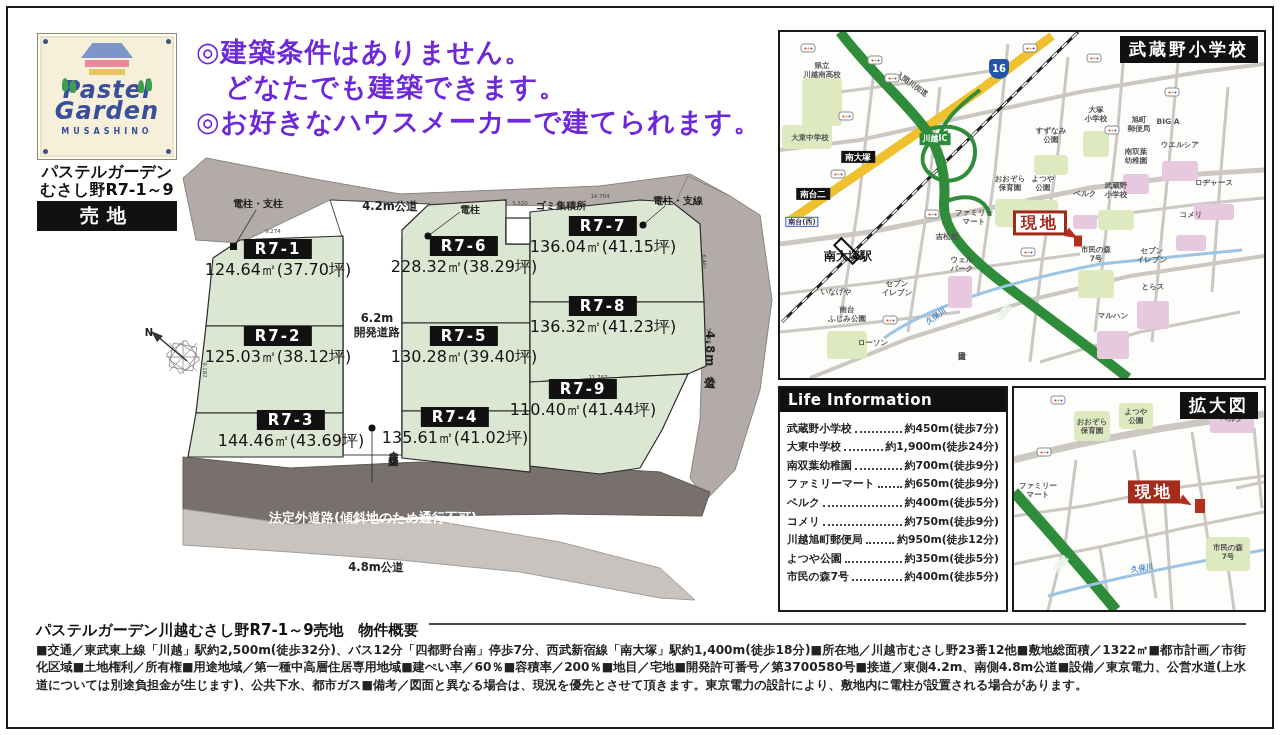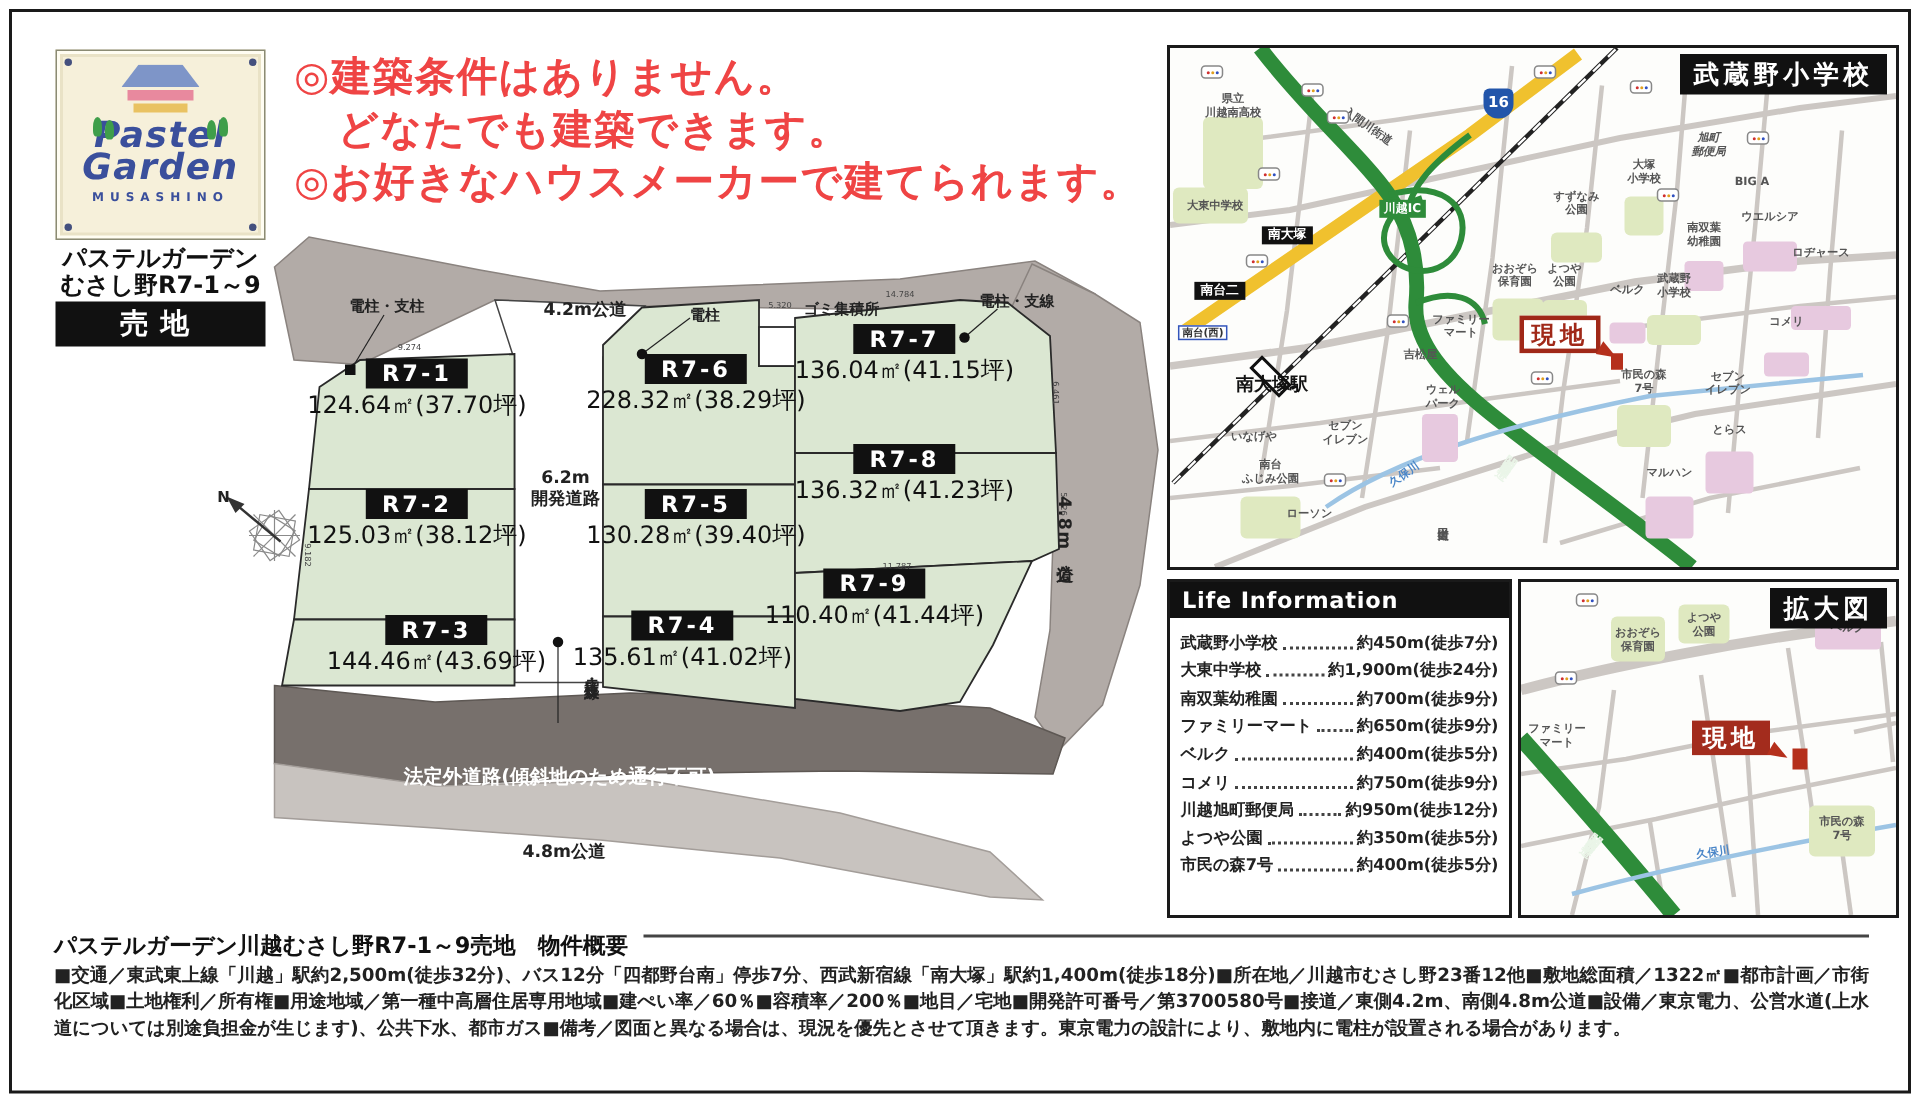--- a/index.html
+++ b/index.html
@@ -14,21 +14,21 @@
   .roof{width:52px;height:15px;background:#7e95c8;clip-path:polygon(22% 0,78% 0,100% 100%,0 100%)}
   .bar-p{width:44px;height:7px;background:#e8899e;margin-top:2px}
   .bar-y{width:36px;height:6px;background:#e9c262;margin-top:2px}
   .tree{position:absolute;width:6px;height:13px;background:#3f9e4a;border-radius:50% 50% 30% 30%}
   .brand{font-size:24px;font-weight:900;font-style:italic;color:#3a4f9c;line-height:24px;letter-spacing:1px;margin-top:3px}
   .musashino{font-size:8px;letter-spacing:4px;color:#3a4f9c;font-weight:bold;margin-top:4px}
   .logo-name{position:absolute;left:26px;top:163px;width:162px;text-align:center;font-weight:900;font-size:16px;line-height:18px;color:#111}
   .badge{position:absolute;left:37px;top:201px;width:140px;background:#111;color:#fff;font-size:19px;font-weight:900;
     text-align:center;padding:2px 0;letter-spacing:8px;box-sizing:border-box}
   
-  #headline{position:absolute;left:196px;top:34px;font-size:27px;font-weight:900;color:#ef4444;line-height:35px;letter-spacing:1px}
+  #headline{position:absolute;left:196px;top:34px;font-size:27px;font-weight:900;color:#6d28d9;line-height:35px;letter-spacing:1px}
   #headline div:nth-child(2){padding-left:29px}
   
   #siteplan-svg{position:absolute;left:135px;top:148px}
   .sp{position:absolute;transform:translate(-50%,-50%);white-space:pre-line;text-align:center;z-index:6}
   .sp-small{font-size:10px;font-weight:bold;color:#222}
   .sp-road{font-size:11.5px;font-weight:bold;color:#222;line-height:1.2}
   .sp-vert{writing-mode:vertical-rl;letter-spacing:1px}
   .sp-white{font-size:13px;font-weight:bold;color:#fff;white-space:nowrap}
   .plot-lab{position:absolute;transform:translate(-50%,-50%);text-align:center;z-index:6}
   .plot-id{display:inline-block;background:#111;color:#fff;font-weight:900;font-size:15px;padding:1px 11px;letter-spacing:2px}
@@ -249,29 +249,29 @@
       <div class="mi m-ap" style="left: 180px; top: 260px; width: 24px; height: 32px;"></div>
       <div class="mi m-ag" style="left: 67px; top: 313px; width: 40px; height: 28px;"></div>
       <div class="mi " style="left: 42px; top: 38px;">県立
 川越南高校</div>
       <div class="mi " style="left: 30px; top: 105px;">大東中学校</div>
       <div class="mi " style="left: 132px; top: 52px; transform: translate(-50%, -50%) rotate(35deg);">入間川街道</div>
       <div class="mi m-gbox" style="left: 155px; top: 107px;">川越IC</div>
       <div class="mi m-shield" style="left: 219px; top: 37px;">16</div>
       <div class="mi " style="left: 316px; top: 82px;">大塚
 小学校</div>
-      <div class="mi " style="left: 359px; top: 64px; font-style: italic;">旭町
+      <div class="mi " style="left: 359px; top: 92px;">旭町
 郵便局</div>
       <div class="mi " style="left: 388px; top: 89px;">BIG A</div>
       <div class="mi " style="left: 400px; top: 112px;">ウエルシア</div>
       <div class="mi " style="left: 356px; top: 124px;">南双葉
 幼稚園</div>
       <div class="mi " style="left: 271px; top: 103px;">すずなみ
 公園</div>
-      <div class="mi " style="left: 434px; top: 136px;">ロヂャース</div>
+      <div class="mi " style="left: 434px; top: 151px; font-family: Liberation Mono, monospace;">ロヂャース</div>
       <div class="mi " style="left: 263px; top: 151px;">よつや
 公園</div>
       <div class="mi " style="left: 230px; top: 151px;">おおぞら
 保育園</div>
       <div class="mi " style="left: 305px; top: 161px;">ベルク</div>
       <div class="mi " style="left: 336px; top: 158px;">武蔵野
 小学校</div>
       <div class="mi " style="left: 411px; top: 182px;">コメリ</div>
       <div class="mi m-genchi-o" style="left: 260px; top: 191px;">現地</div>
       <div class="mi m-arrow" style="left: 292px; top: 203px; transform: translate(-50%, -50%) rotate(30deg);"></div>

